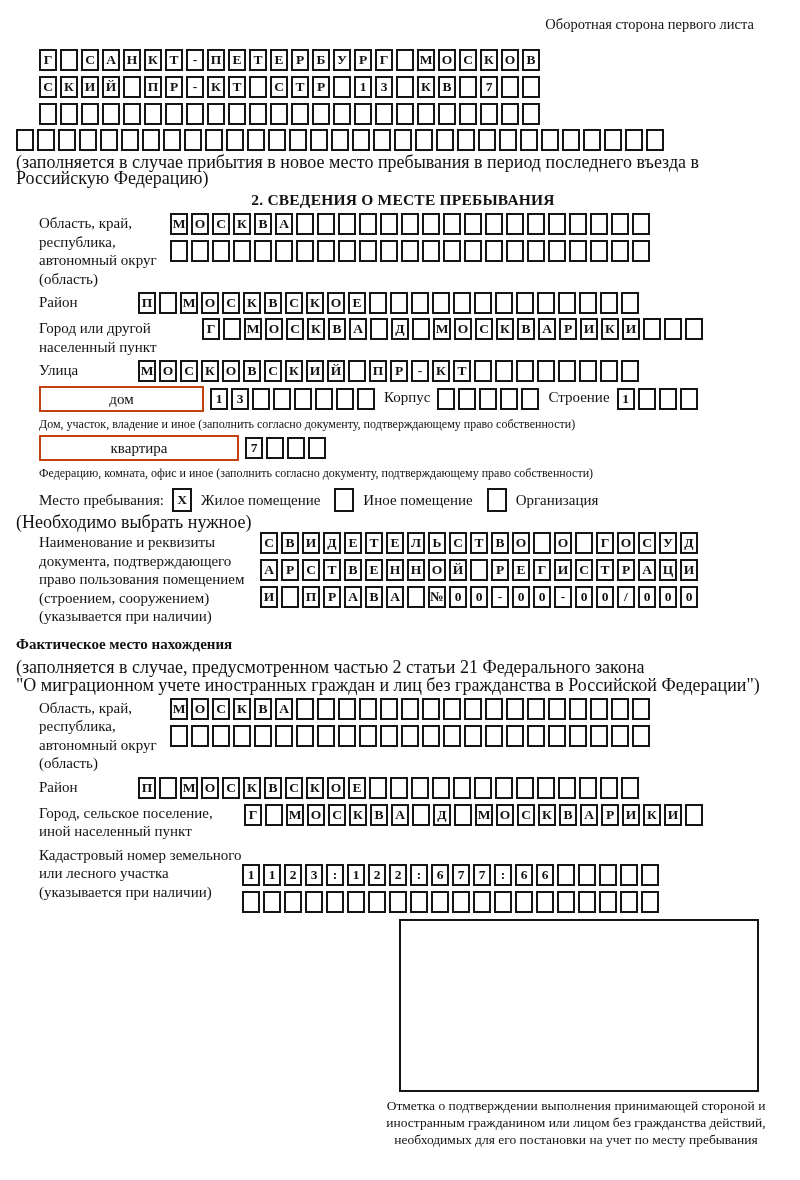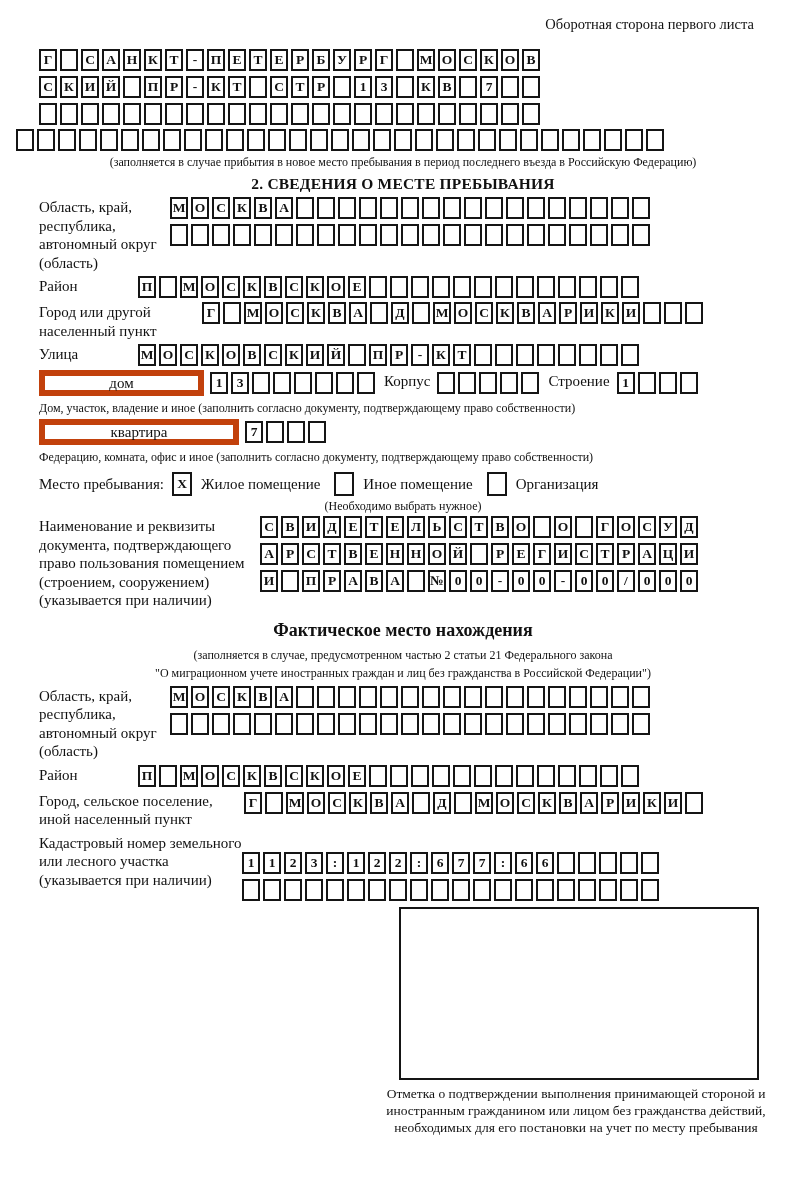--- a/index.html
+++ b/index.html
@@ -25,30 +25,30 @@
   .boxrow { display:flex; gap:3px; flex-wrap:nowrap; }
   .box {
     width:18px; height:22px;
     border:2px solid #151515;
     display:inline-flex; align-items:center; justify-content:center;
     font-weight:bold; font-size:13.5px; line-height:1;
     flex:0 0 auto; background:#fff;
   }
   .fullrow { margin:4px 0 3px 0; }
 
-  .caption { font-size:12px; line-height:16px; text-align:center; margin-bottom:2px; }
+  .caption { font-size:18px; line-height:16px; text-align:left; margin-bottom:2px; }
   .caption-left { font-size:12px; line-height:16px; margin:1px 0 3px 23px; }
 
   h2.sect { font-size:15.5px; font-weight:bold; text-align:center; margin:5px 0 4px 0; letter-spacing:.2px; }
-  h3.sect { font-size:18px; font-weight:bold; text-align:center; margin:10px 0 6px 0; }
+  h3.sect { font-size:15px; font-weight:bold; margin:10px 0 6px 0; }
 
   .indent { margin-left:23px; }
 
   .widebox {
-    border:6px solid #c2410c; height:26px;
+    border:2px solid #c2410c; height:26px;
     display:inline-flex; align-items:center; justify-content:center;
     font-size:15px; flex:0 0 auto; background:#fff;
   }
   .wb165 { width:165px; } .wb200 { width:200px; }
   .inline-lbl { font-size:15px; margin:3px 7px 0 9px; flex:0 0 auto; }
   .gap6 { width:6px; flex:0 0 auto; }
 
   .mesto { display:flex; align-items:center; margin:7px 0 2px 23px; }
   .mesto .mlabel { font-size:15px; margin-right:8px; }
   .mesto .olabel { font-size:15px; margin:0 14px 0 9px; }

